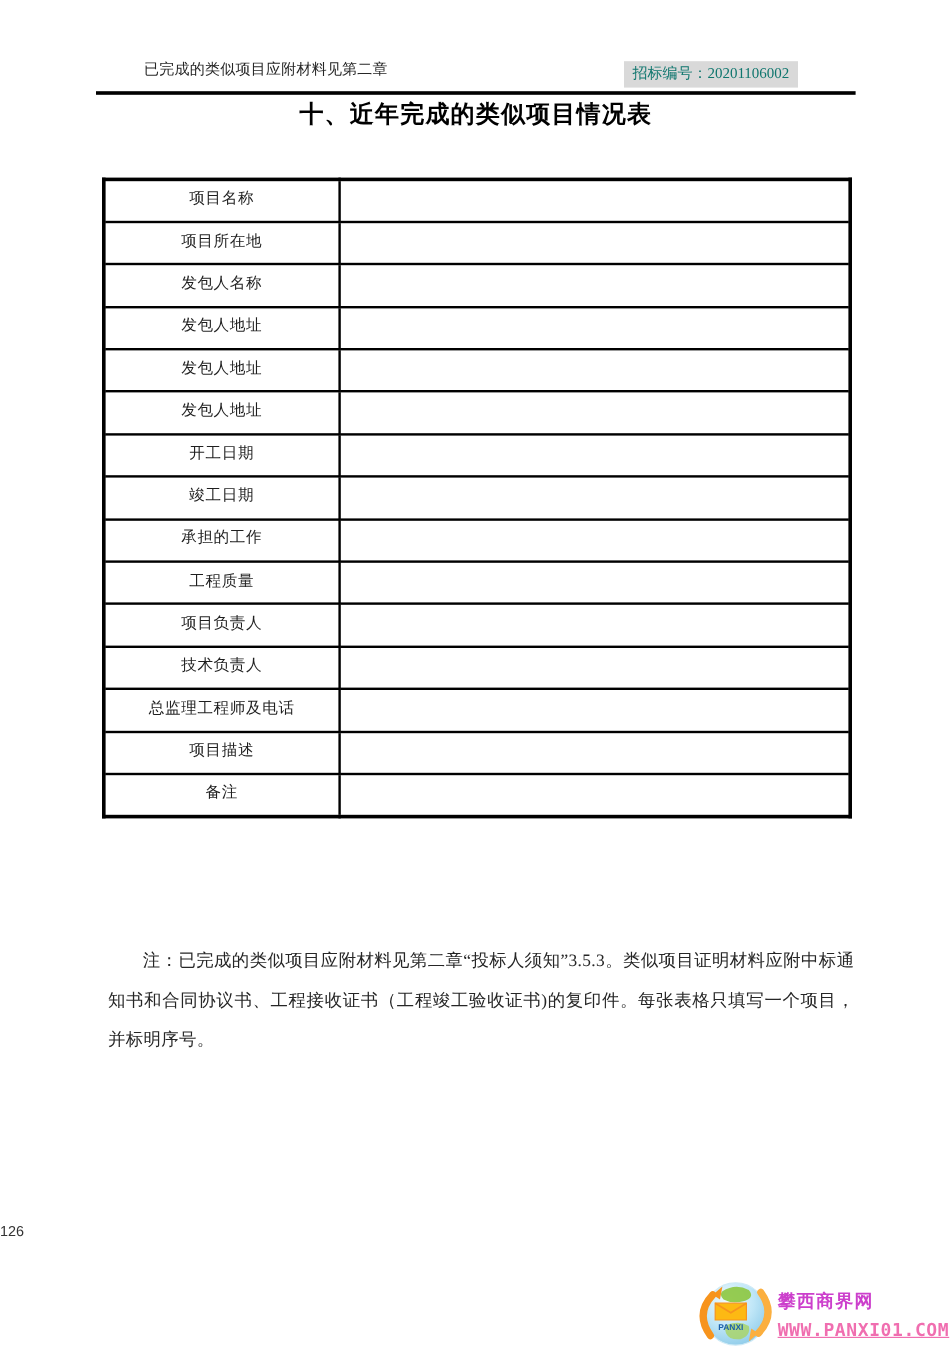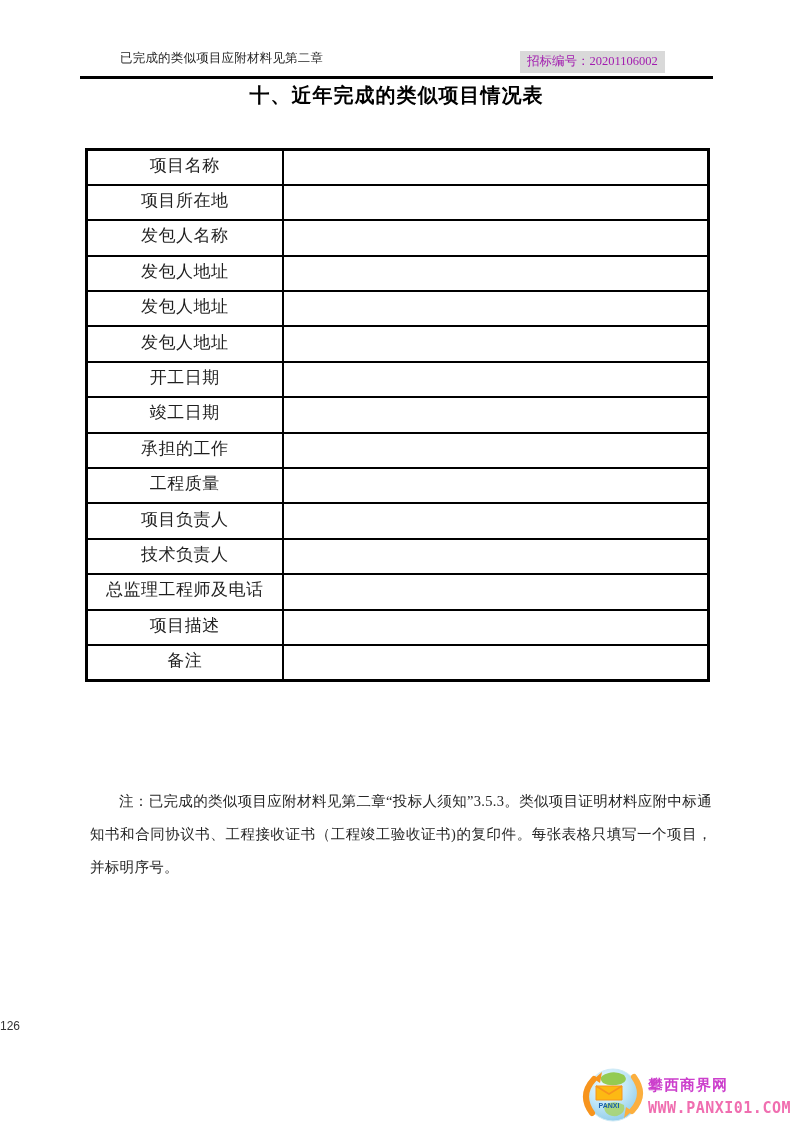--- a/index.html
+++ b/index.html
@@ -23,21 +23,21 @@
     color: #262626;
     letter-spacing: 0.2px;
     white-space: nowrap;
   }
   .hdr-badge {
     position: absolute;
     left: 520px; top: 51px;
     background: #d9d9d9;
     padding: 2px 7px 3px 7px;
     font-size: 12.5px;
-    color: #a21caf;
+    color: #0f766e;
     white-space: nowrap;
   }
   .hdr-rule {
     position: absolute;
     left: 80px; top: 76px;
     width: 633px; height: 3px;
     background: #000000;
   }
 
   
@@ -66,21 +66,21 @@
   }
   table.form-table td {
     border: 2px solid #000000;
     height: 35.4px;
     vertical-align: middle;
     background: #ffffff;
   }
   td.cell-label {
     width: 196px;
     text-align: center;
-    font-size: 17px;
+    font-size: 13px;
     color: #1f1f1f;
     letter-spacing: 0.5px;
     padding-bottom: 4px;
   }
   td.cell-value { width: 426px; }
 
   
   .note {
     position: absolute;
     left: 90px; top: 785px;
@@ -121,20 +121,21 @@
     font-family: "Liberation Sans", "DejaVu Sans", sans-serif;
     white-space: nowrap;
   }
   .wm-site-url {
     font-size: 15px;
     font-weight: bold;
     letter-spacing: 0.5px;
     line-height: 20px;
     font-family: "DejaVu Sans Mono", "Liberation Mono", monospace;
     white-space: nowrap;
+    text-decoration: underline;
   }
 </style>
 </head>
 <body>
 
 <div class="page">
 
   <div class="hdr-company">已完成的类似项目应附材料见第二章</div>
   <div class="hdr-badge">招标编号：20201106002</div>
   <div class="hdr-rule"></div>

